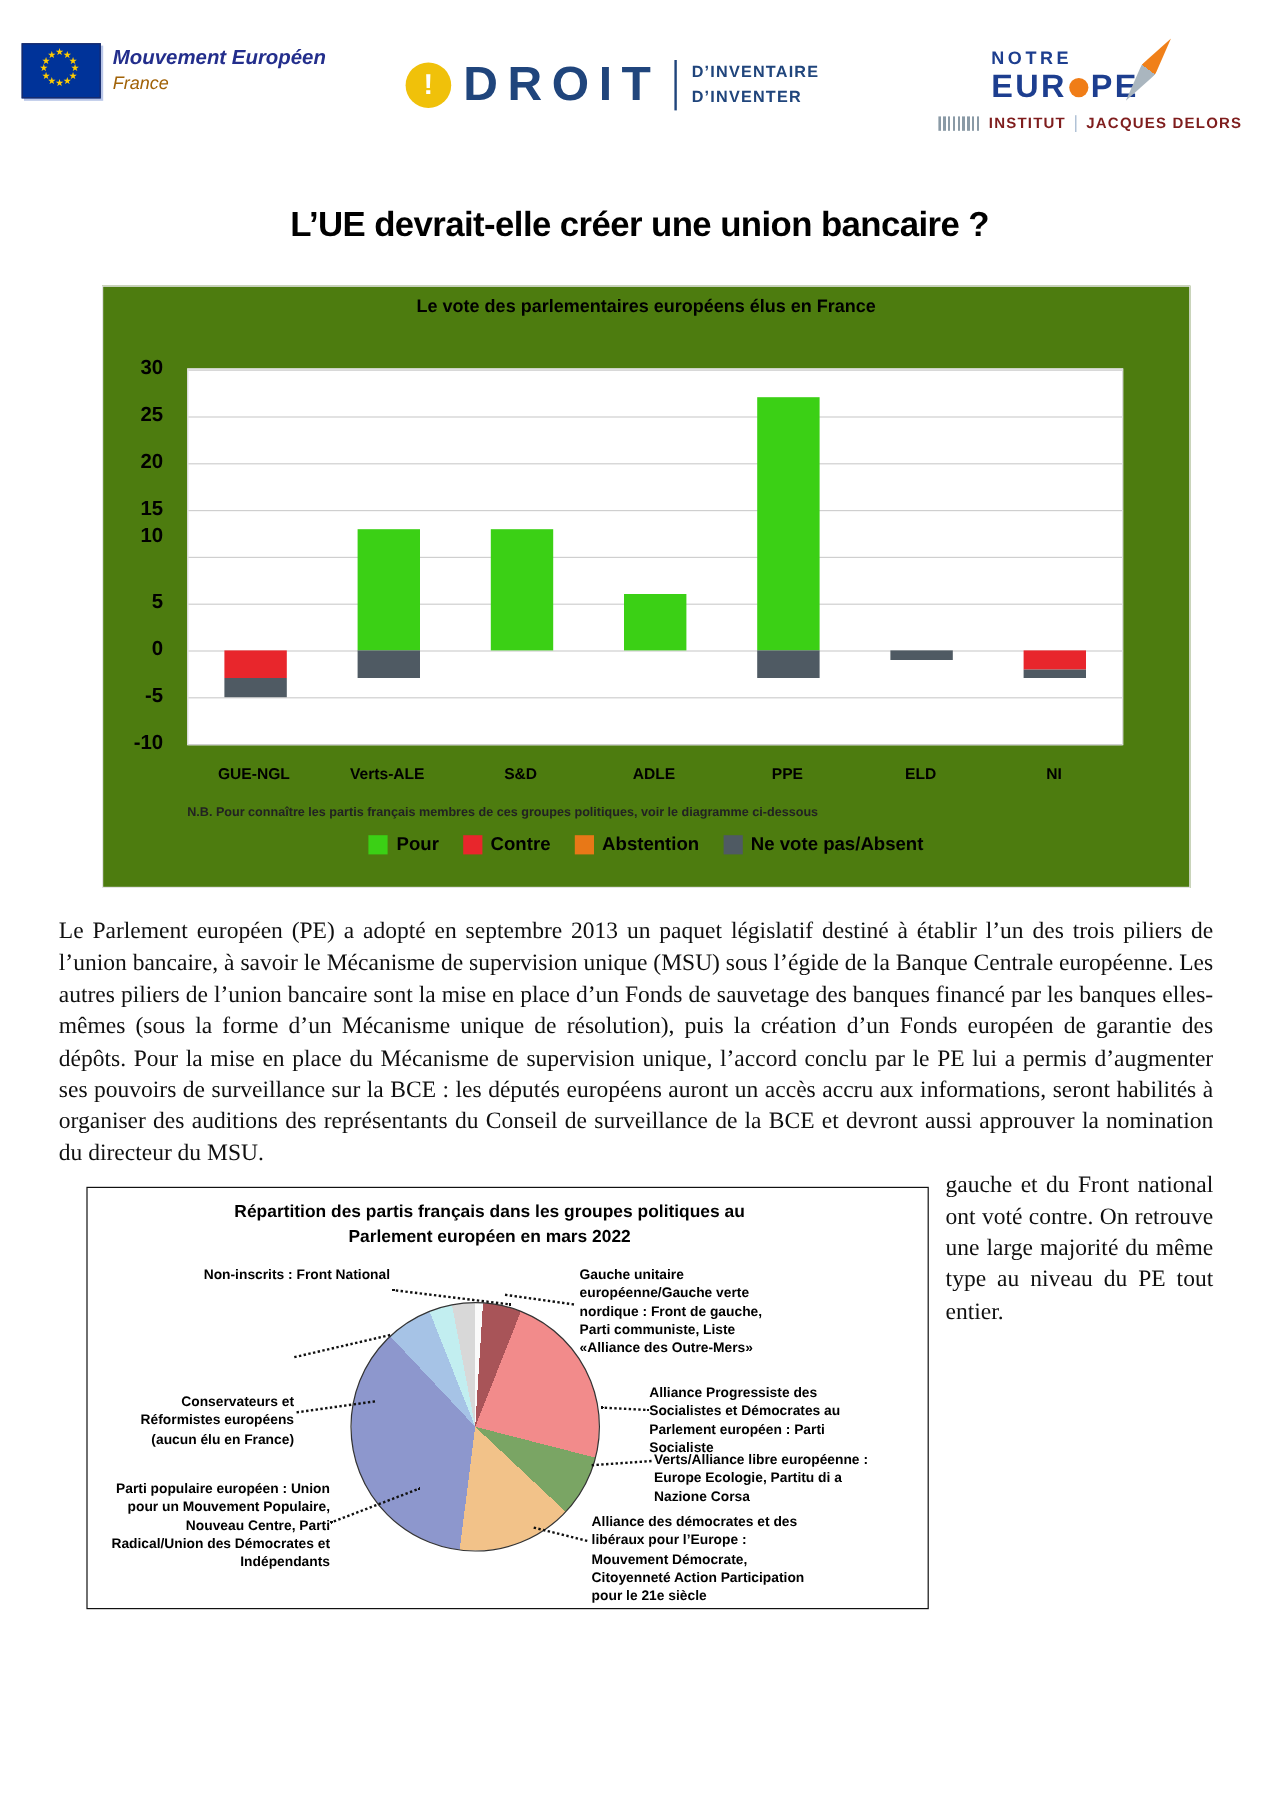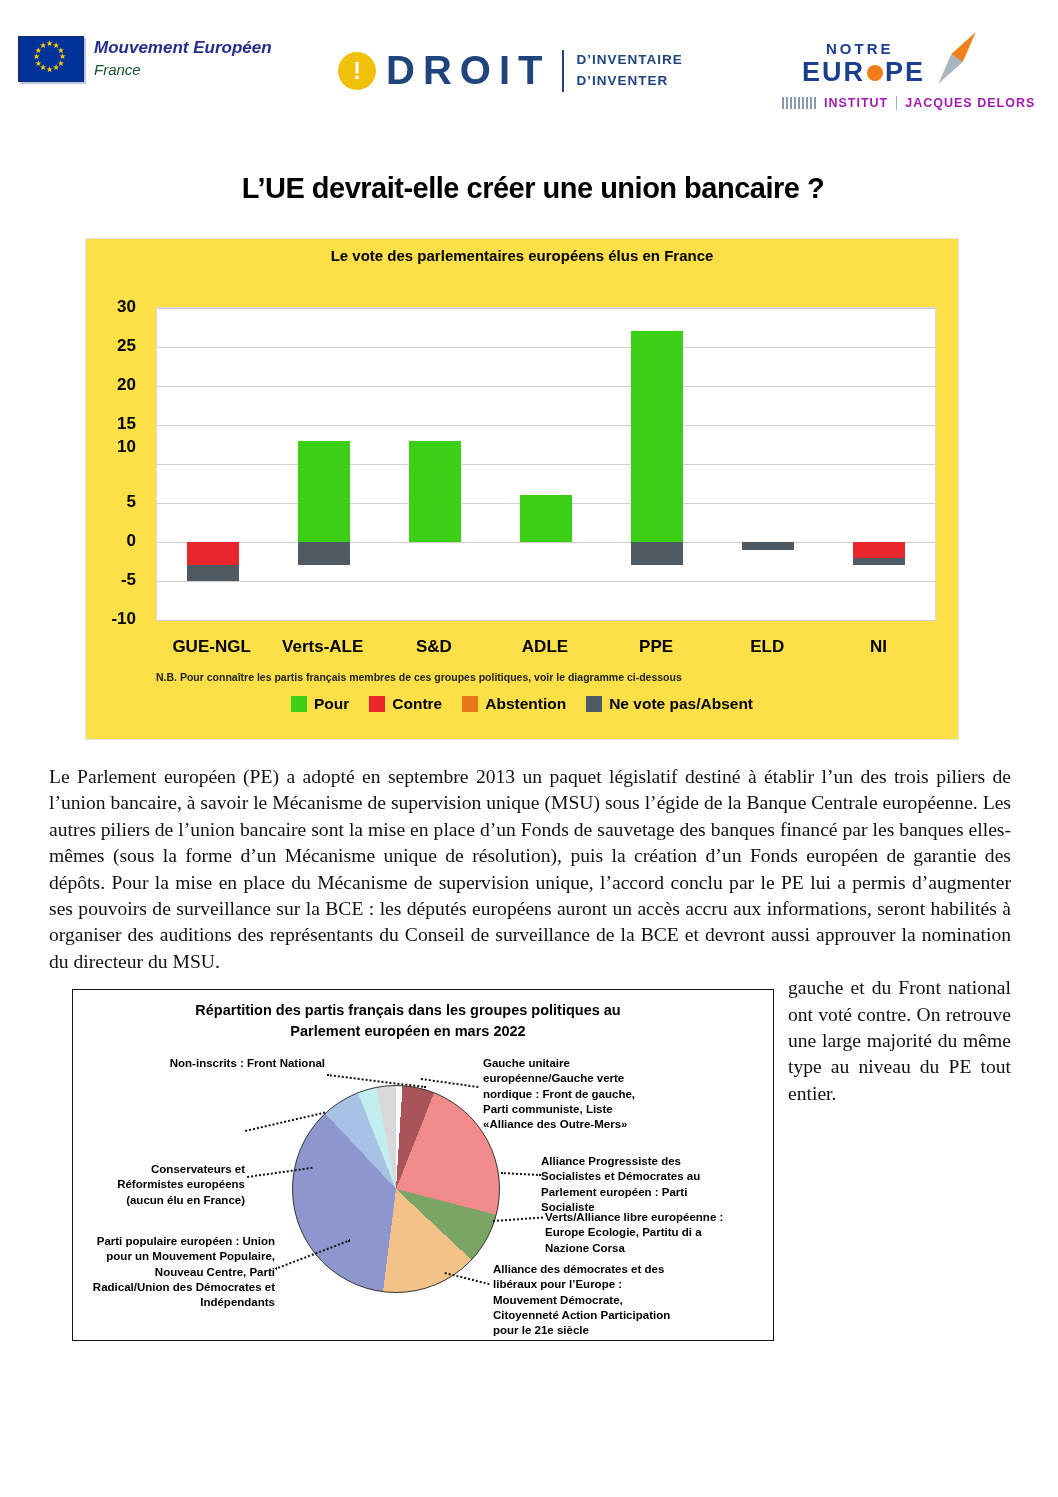--- a/index.html
+++ b/index.html
@@ -5,56 +5,56 @@
   html,body{margin:0;padding:0;background:#fff;}
   .page{position:relative;width:1058px;height:1497px;background:#fff;overflow:hidden;
         font-family:"Liberation Sans",sans-serif;color:#111;}
 
   
   .logo-left{position:absolute;left:18px;top:36px;display:flex;gap:10px;align-items:flex-start;}
   .eu-flag{position:relative;width:64px;height:44px;background:#003399;border:1px solid #1a2a66;box-shadow:2px 2px 0 #b9c6e8;}
   .star{position:absolute;color:#ffcc00;font-size:8px;line-height:8px;}
   .ml-text{padding-top:2px;}
   .ml-org{font-weight:bold;font-style:italic;font-size:17px;color:#232e8c;white-space:nowrap;}
-  .ml-country{font-style:italic;font-size:15px;color:#14532d;margin-top:3px;}
+  .ml-country{font-style:italic;font-size:15px;color:#a16207;margin-top:3px;}
 
   .logo-center{position:absolute;left:338px;top:48px;display:flex;align-items:center;}
   .droit-mark{width:38px;height:38px;border-radius:50%;background:#f0c10a;color:#fff;font-weight:bold;
               font-size:24px;display:flex;align-items:center;justify-content:center;}
   .droit-name{font-size:40px;font-weight:bold;color:#20457c;letter-spacing:8px;margin:0 12px 0 10px;}
   .droit-sep{width:2px;height:42px;background:#20457c;margin-right:12px;}
   .droit-tag{font-size:13.5px;font-weight:bold;color:#20457c;letter-spacing:1px;line-height:1.5;}
 
   .logo-right{position:absolute;left:782px;top:40px;width:256px;}
   .ne-line1{font-size:15px;font-weight:bold;color:#1d3e8f;letter-spacing:3px;margin-left:44px;}
-  .ne-line2{font-size:27px;font-weight:bold;color:#1d3e8f;letter-spacing:2px;margin-left:20px;display:flex;align-items:center;}
+  .ne-line2{font-size:27px;font-weight:bold;color:#1d3e8f;letter-spacing:2px;margin-left:44px;display:flex;align-items:center;}
   .ne-dot{display:inline-block;width:16px;height:16px;border-radius:50%;background:#f07d17;margin:0 2px;}
   .ne-line3{display:flex;align-items:center;gap:8px;margin-top:8px;}
   .ne-barcode{display:inline-block;width:34px;height:12px;
               background:repeating-linear-gradient(90deg,#8a9aa6 0 2px,transparent 2px 4px);}
-  .ne-inst,.ne-jd{font-size:12.5px;font-weight:bold;color:#a21caf;letter-spacing:1px;white-space:nowrap;text-align:right;}
+  .ne-inst,.ne-jd{font-size:12.5px;font-weight:bold;color:#7f1d1d;letter-spacing:1px;white-space:nowrap;text-align:right;}
   .ne-div{width:1px;height:14px;background:#9fb4cc;}
   .ne-needle{position:absolute;left:168px;top:-14px;width:14px;height:64px;
              background:linear-gradient(#f08019 0 50%,#aab6bf 50% 100%);
              clip-path:polygon(50% 0,100% 50%,50% 100%,0 50%);transform:rotate(36deg);}
 
   
   .title{position:absolute;top:168px;left:0;width:100%;margin:4px;text-align:center;
          font-size:29px;font-weight:bold;letter-spacing:-0.5px;color:#000;}
 
   
-  .chart-box{position:absolute;left:85px;top:238px;width:872px;height:500px;border:1px solid #e4e4e4;background:#fde047;}
+  .chart-box{position:absolute;left:85px;top:238px;width:872px;height:500px;border:1px solid #e4e4e4;background:#4d7c0f;padding-left:33px;}
   .chart-title{position:absolute;top:8px;left:0;width:100%;text-align:center;font-weight:bold;font-size:15px;color:#000;}
   .plot{position:absolute;left:70px;top:68px;width:778px;height:312px;border:1px solid #dadada;background:#fff;}
   .grid{position:absolute;left:0;right:0;height:1px;background:#cfcfcf;}
   .barseg{position:absolute;}
   .yaxis{position:absolute;left:0;top:68px;width:60px;height:312px;}
   .ytick{position:absolute;right:10px;width:46px;text-align:right;font-weight:bold;font-size:17px;line-height:20px;color:#000;}
   .xcats{position:absolute;left:70px;top:398px;width:778px;height:24px;}
-  .xcat{position:absolute;top:0;text-align:center;font-weight:bold;font-size:17px;color:#000;}
+  .xcat{position:absolute;top:0;text-align:center;font-weight:bold;font-size:13px;color:#000;}
   .chart-note{position:absolute;left:70px;top:432px;font-size:10.5px;font-weight:bold;color:#222;}
   .legend{position:absolute;left:0;top:456px;width:100%;display:flex;justify-content:center;gap:20px;align-items:center;}
   .leg-item{display:flex;align-items:center;gap:7px;}
   .leg-swatch{width:16px;height:16px;}
   .leg-label{font-weight:bold;font-size:15.5px;color:#000;}
 
   
   .article{position:absolute;left:49px;top:764px;width:962px;
            font-family:"Liberation Serif",serif;font-size:19.6px;line-height:26.4px;
            text-align:justify;color:#101010;}

